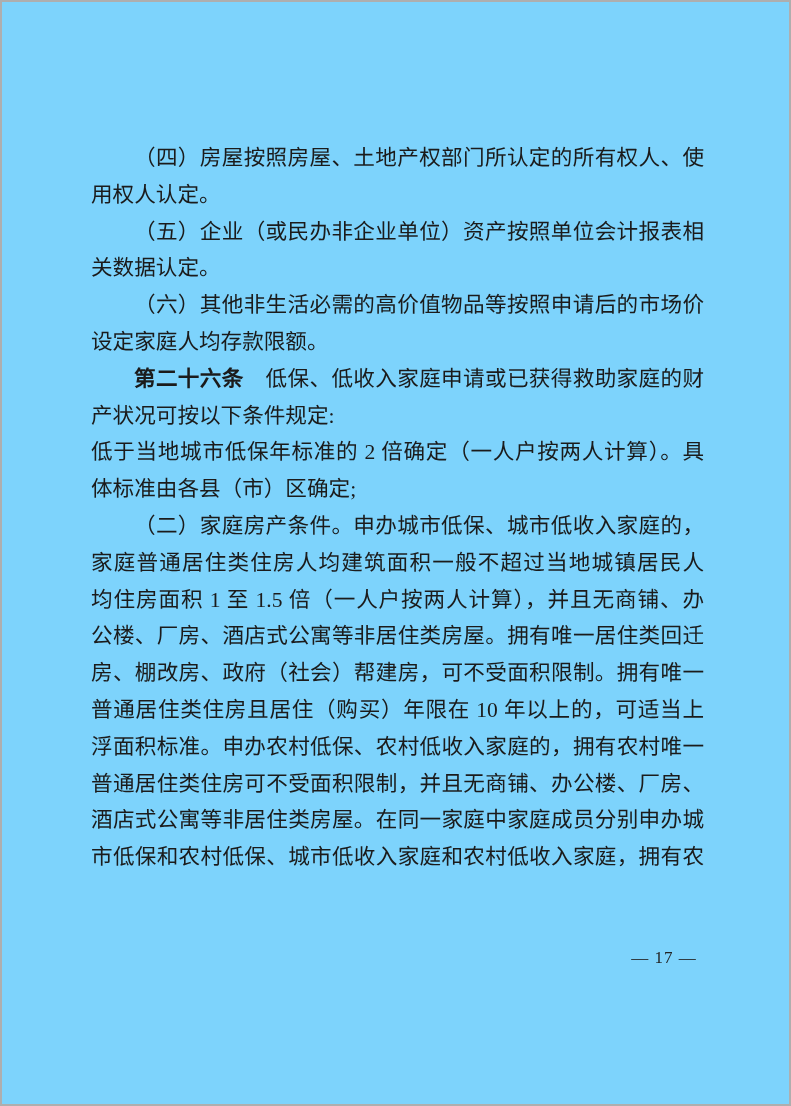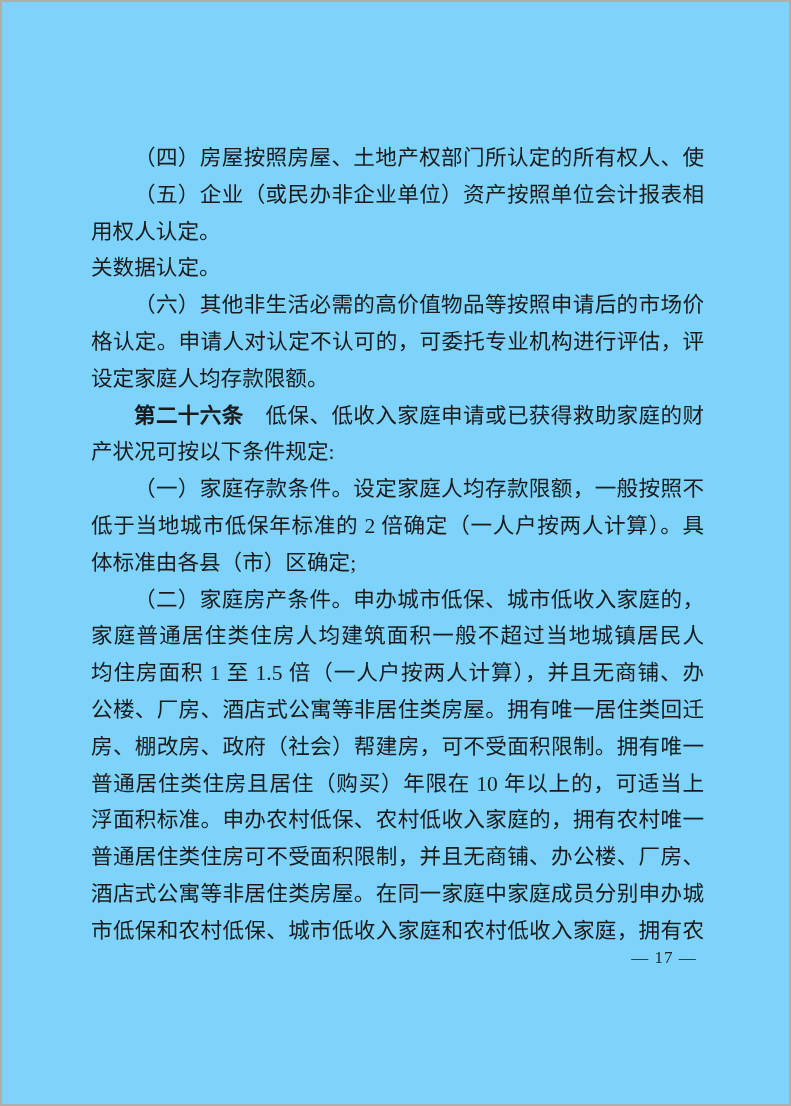--- a/index.html
+++ b/index.html
@@ -53,29 +53,27 @@
     color: #222222;
     font-family: "Liberation Serif", "DejaVu Serif", serif;
   }
 </style>
 </head>
 <body>
 
 <div class="page">
   <div class="text-block">
       <div class="line indent full">（四）房屋按照房屋、土地产权部门所认定的所有权人、使</div>
+      <div class="line">用权人认定。</div>
       <div class="line indent full">（五）企业（或民办非企业单位）资产按照单位会计报表相</div>
-      <div class="line">用权人认定。</div>
       <div class="line">关数据认定。</div>
       <div class="line indent full">（六）其他非生活必需的高价值物品等按照申请后的市场价</div>
-      <div class="line full">格认定。申请人对认定不认可的，可委托专业机构进行评估，评</div>
       <div class="line">设定家庭人均存款限额。</div>
       <div class="line indent full"><span class="bold">第二十六条</span>　低保、低收入家庭申请或已获得救助家庭的财</div>
       <div class="line">产状况可按以下条件规定:</div>
-      <div class="line indent full">（一）家庭存款条件。设定家庭人均存款限额，一般按照不</div>
       <div class="line full">低于当地城市低保年标准的 2 倍确定（一人户按两人计算）。具</div>
       <div class="line">体标准由各县（市）区确定;</div>
       <div class="line indent full">（二）家庭房产条件。申办城市低保、城市低收入家庭的，</div>
       <div class="line full">家庭普通居住类住房人均建筑面积一般不超过当地城镇居民人</div>
       <div class="line full">均住房面积 1 至 1.5 倍（一人户按两人计算），并且无商铺、办</div>
       <div class="line full">公楼、厂房、酒店式公寓等非居住类房屋。拥有唯一居住类回迁</div>
       <div class="line full">房、棚改房、政府（社会）帮建房，可不受面积限制。拥有唯一</div>
       <div class="line full">普通居住类住房且居住（购买）年限在 10 年以上的，可适当上</div>
       <div class="line full">浮面积标准。申办农村低保、农村低收入家庭的，拥有农村唯一</div>
       <div class="line full">普通居住类住房可不受面积限制，并且无商铺、办公楼、厂房、</div>

